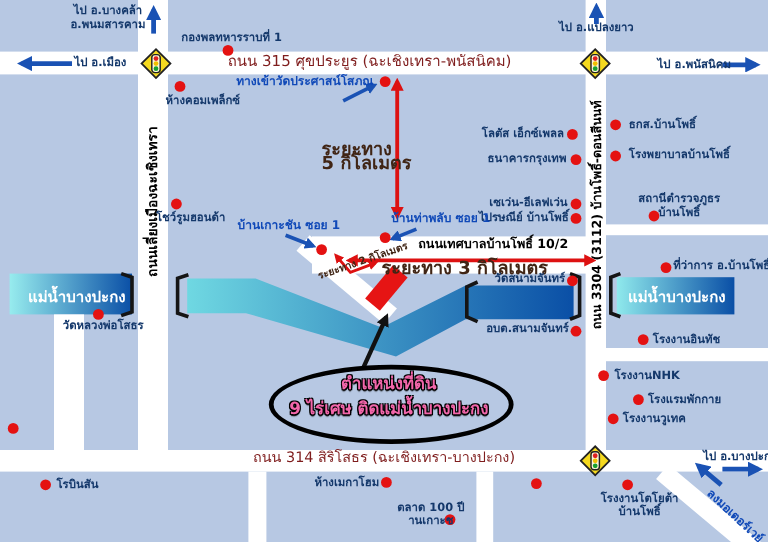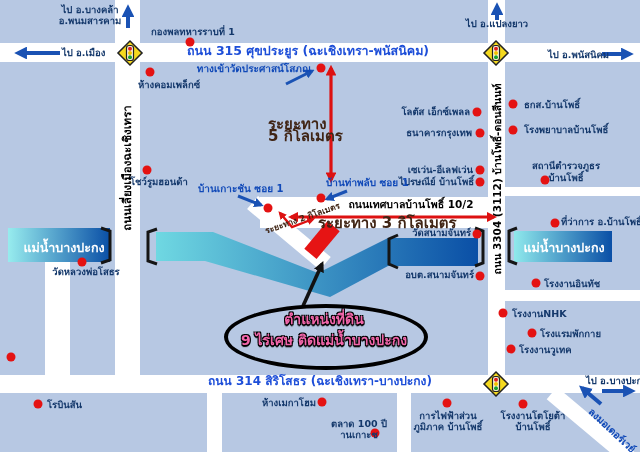--- a/index.html
+++ b/index.html
@@ -10,21 +10,21 @@
   .road{position:absolute;background:#ffffff;z-index:1}
   .dot{position:absolute;width:9px;height:9px;border-radius:50%;background:#e41212;
        transform:translate(-50%,-50%);z-index:4}
   .lbl{position:absolute;z-index:5;color:#14386b;font-size:9.5px;font-weight:600;
        white-space:nowrap;line-height:11px}
   .lbl .l{display:block}
   .c{text-align:center}
   .ra{text-align:right}
   .blue{color:#1049b8;font-weight:bold;font-size:10px}
   .dir{font-weight:bold}
-  .rd{color:#1d4ed8;font-weight:bold;font-size:12.5px}
+  .rd{color:#7f1d1d;font-weight:normal;font-size:12.5px}
   .rds{color:#000;font-weight:bold;font-size:10.5px}
   .dist{color:#402515;font-weight:bold;font-size:15px}
   .riv{position:absolute;z-index:2;color:#fff;font-weight:bold;font-size:12.5px;
        text-align:center;white-space:nowrap}
   .vlbl{position:absolute;z-index:5;color:#000;font-weight:bold;text-align:center;white-space:nowrap}
   .plot{position:absolute;left:314px;top:222px;width:16px;height:36px;background:#e61414;
         transform:rotate(40deg);z-index:2}
   .ellipse{position:absolute;left:224px;top:304px;width:196px;height:58px;border:4px solid #000;
         border-radius:50%;z-index:5;background:transparent}
   .callout{position:absolute;z-index:6;color:#f266aa;font-weight:bold;font-size:14px;text-align:center;
@@ -212,24 +212,20 @@
 
   <div class="lbl" style="left:47px;top:399px">โรบินสัน</div>
   <div class="lbl ra" style="left:258px;top:397px;width:58px">ห้างเมกาโฮม</div>
   <div class="lbl rd c" style="left:170px;top:376px;width:300px;font-size:12px">ถนน 314 สิริโสธร (ฉะเชิงเทรา-บางปะกง)</div>
   <div class="lbl dir" style="left:586px;top:375px">ไป อ.บางปะกง</div>
 
   <div class="lbl c" style="left:330px;top:418px;width:58px;line-height:11px">
     <span class="l">ตลาด 100 ปี</span>
     <span class="l">านเกาะช</span>
   </div>
-  <div class="lbl c" style="left:413px;top:410px;width:70px;line-height:11px">
-    <span class="l">การไฟฟ้าส่วน</span>
-    <span class="l">ภูมิภาค บ้านโพธิ์</span>
-  </div>
   <div class="lbl c" style="left:498px;top:410px;width:70px;line-height:11px">
     <span class="l">โรงงานโตโยต้า</span>
     <span class="l">บ้านโพธิ์</span>
   </div>
 
   <div class="lbl blue" style="left:594px;top:406px;width:92px;transform:rotate(43deg);transform-origin:0 0">ลงมอเตอร์เวย์</div>
 
   <div class="vlbl" style="left:7px;top:159px;width:240px;height:18px;font-size:11.5px;transform:rotate(-90deg)">ถนนเลี่ยงเมืองฉะเชิงเทรา</div>
   <div class="vlbl" style="left:397px;top:171px;width:200px;height:16px;font-size:10.5px;transform:rotate(-90deg)">ถนน 3304 (3112) บ้านโพธิ์-ดอนสีนนท์</div>
 

